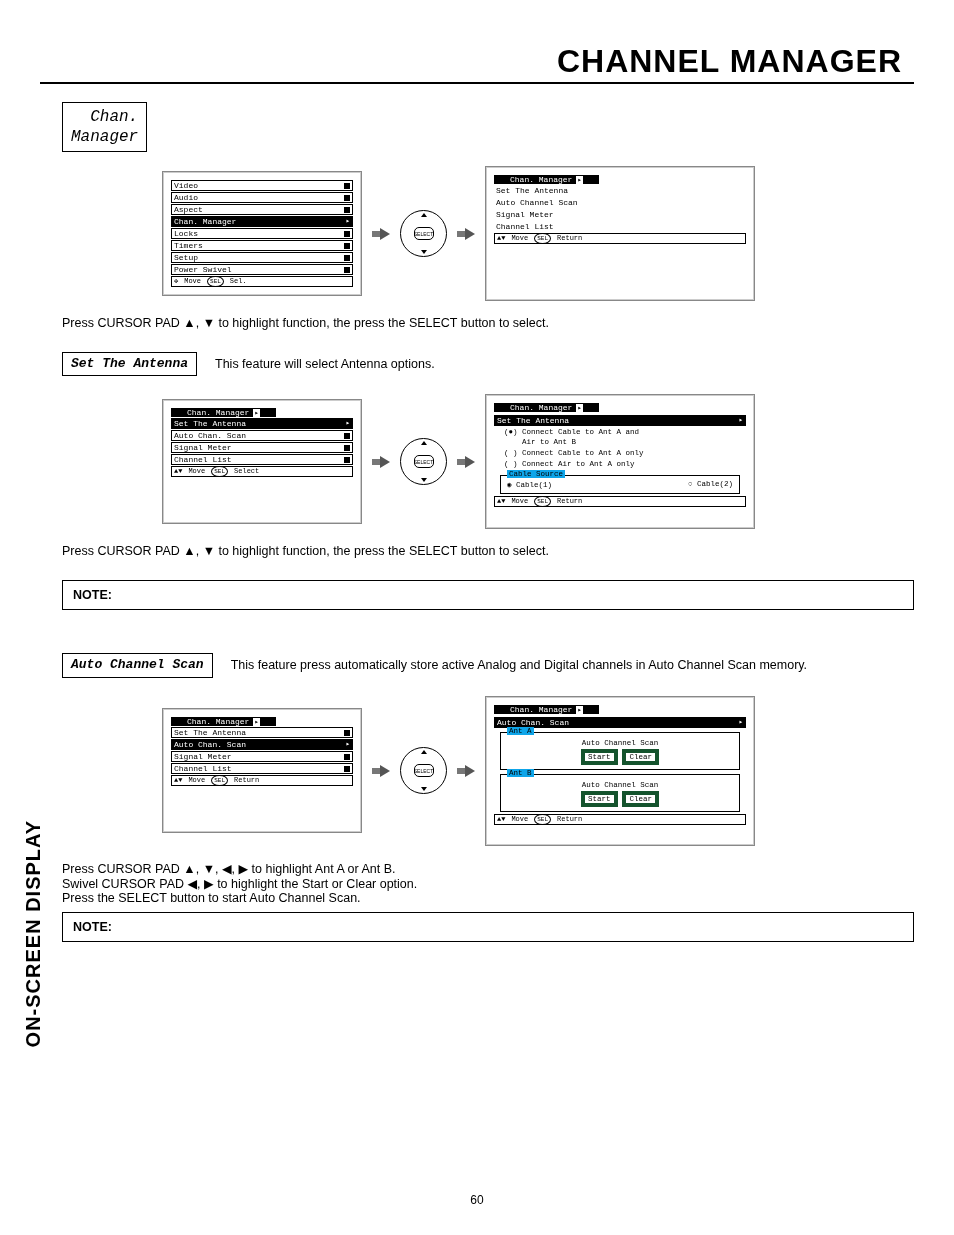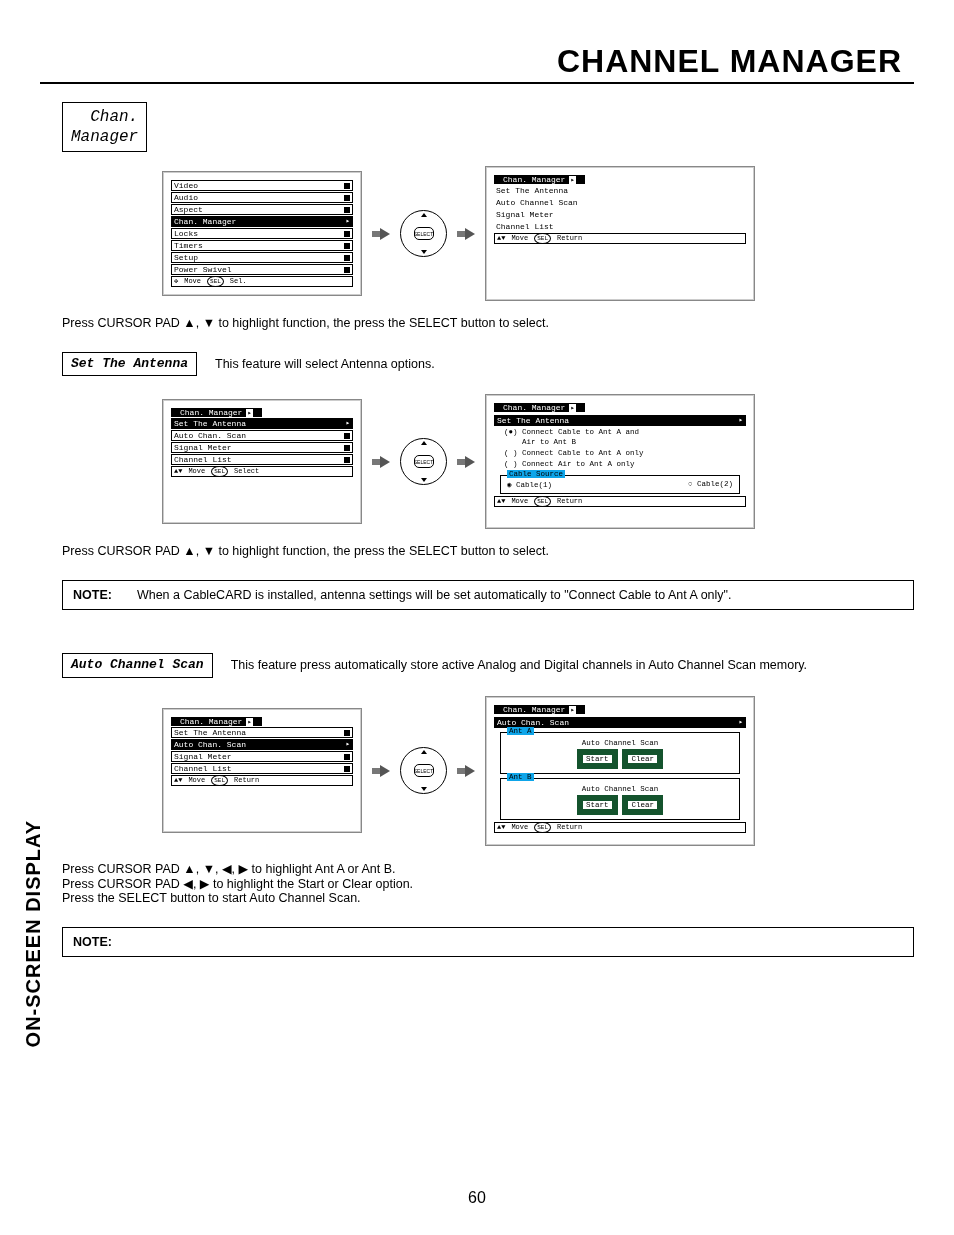--- a/index.html
+++ b/index.html
@@ -99,21 +99,21 @@
     box-sizing:border-box;
   }
   .screen.wide{ width:270px; min-height:135px;}
   .menu-block{
     position:absolute;
     top:8px; left:8px; right:8px;
   }
   .m-header{
     display:inline-block;
     background:#000;color:#fff;
-    padding:0 9px;
+    padding:0 16px;
     margin-bottom:1px;
     font-weight:normal;
   }
   .m-header .arrow{ background:#fff;color:#000;padding:0 1px;margin-left:4px;font-size:7px;}
   .m-row{
     border:1px solid #000;
     padding:0 2px;
     margin-bottom:1px;
     background:#fff;
     display:flex;
@@ -177,21 +177,21 @@
     display:flex;
     align-items:center;
     gap:18px;
     margin-bottom:18px;
   }
   .feature-desc{ font-size:12.5px;}
   .page-num{
     position:absolute;
     bottom:28px; left:0; right:0;
     text-align:center;
-    font-size:16px;
+    font-size:12px;
   }
   
   .inner{
     position:absolute;
     top:8px;left:8px;right:8px;bottom:8px;
   }
   .radio-line{
     font-size:7.5px;
     padding:1px 2px 1px 10px;
     line-height:1.25;
@@ -207,21 +207,21 @@
     position:absolute;
     top:-6px;left:6px;
     background:#0ea5e9;
     padding:0 2px;
     font-size:7.5px;
   }
   .cable-opts{
     display:flex;justify-content:space-between;font-size:7.5px;
   }
   .btn{
-    border:6px solid #14532d;padding:0 3px;font-size:7.5px;display:inline-block;
+    border:4px solid #14532d;padding:0 3px;font-size:7.5px;display:inline-block;
   }
   .center-label{ text-align:center;font-size:7.5px;margin:2px 0;}
   .btn-row{ text-align:center;}
 </style>
 </head>
 <body>
 
 <div class="page">
   <div class="side-label">ON-SCREEN DISPLAY</div>
 
@@ -360,21 +360,20 @@
             <span>Return</span>
           </div>
         </div>
       </div>
     </div>
 
     <div class="instr">Press CURSOR PAD ▲, ▼ to highlight function, the press the SELECT button to select.</div>
 
     <div class="note-box">
       <span class="label">NOTE:</span>
-      <span>When a CableCARD is installed, antenna settings will be set automatically to "Connect Cable to Ant A only".</span>
     </div>
 
     <div class="feature-row">
       <div class="feature-box small">Auto Channel Scan</div>
       <div class="feature-desc">This feature press automatically store active Analog and Digital channels in Auto Channel Scan memory.</div>
     </div>
 
     <div class="flow-row">
       <div class="screen">
         <div class="menu-block" id="scan-left-menu"><span class="m-header">Chan. Manager<span class="arrow">▸</span></span><div class="m-row">
@@ -427,23 +426,23 @@
           <div class="m-foot">
             <span>▲▼</span>
               <span>Move</span>
             <span class="oval">SEL</span>
             <span>Return</span>
           </div>
         </div>
       </div>
     </div>
 
-    <div class="instr" style="margin-bottom:22px" id="scan-instr">
+    <div class="instr" style="margin-bottom:7px" id="scan-instr">
         <div>Press CURSOR PAD ▲, ▼, ◀, ▶ to highlight Ant A or Ant B.</div>
-        <div>Press CURSOR PAD ◀, ▶ to highlight the Start or Clear option.</div>
+        <div>Swivel CURSOR PAD ◀, ▶ to highlight the Start or Clear option.</div>
         <div>Press the SELECT button to start Auto Channel Scan.</div>
       </div>
 
     <div class="note-box">
       <span class="label">NOTE:</span>
     </div>
 
   </div>
 
   <div class="page-num">60</div>

